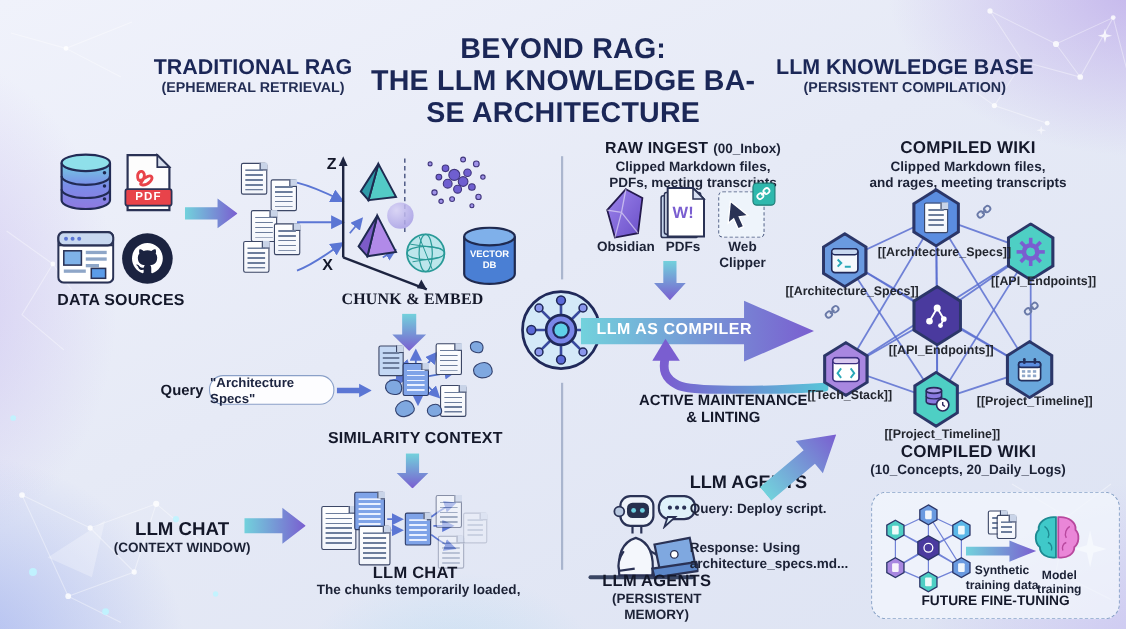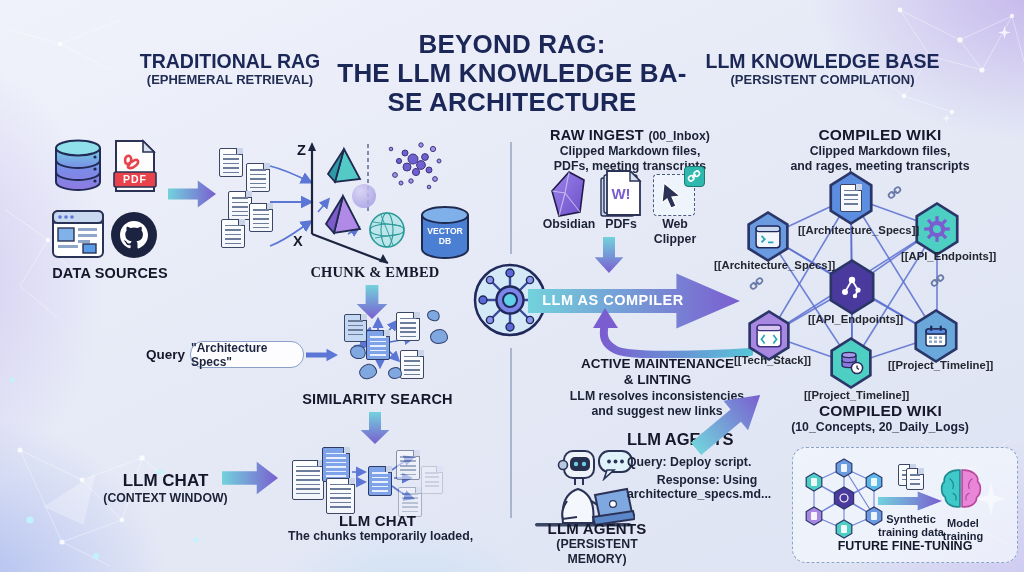--- a/index.html
+++ b/index.html
@@ -247,21 +247,21 @@
   </svg>
   <div class="doc lblue" style="left:344px;top:314px;width:21px;height:26px;"></div>
   <div class="doc" style="left:396px;top:312px;width:22px;height:27px;"></div>
   <div class="doc blue" style="left:366px;top:330px;width:22px;height:28px;"></div>
   <div class="doc" style="left:400px;top:350px;width:22px;height:27px;"></div>
   <div class="blob" style="left:430px;top:329px;width:16px;height:13px;"></div>
   <div class="blob" style="left:350px;top:345px;width:14px;height:12px;transform:rotate(18deg);"></div>
   <div class="blob" style="left:359px;top:364px;width:16px;height:13px;transform:rotate(-12deg);"></div>
   <div class="blob" style="left:388px;top:367px;width:12px;height:10px;"></div>
   <div class="blob" style="left:427px;top:310px;width:11px;height:9px;transform:rotate(24deg);"></div>
-  <div class="abs ctr t-sec" style="left:295px;top:391px;width:165px;">SIMILARITY SEARCH</div>
+  <div class="abs ctr t-sec" style="left:295px;top:391px;width:165px;">SIMILARITY CONTEXT</div>
   <div class="barrow-down" style="left:360px;top:412px;width:30px;height:32px;"></div>
 
   <div class="abs ctr" style="left:93px;top:471px;width:145px;">
     <div style="font-size:17px;font-weight:800;color:#14182a;">LLM CHAT</div>
     <div class="t-sm">(CONTEXT WINDOW)</div>
   </div>
   <div class="barrow" style="left:222px;top:461px;width:56px;height:34px;"></div>
   <svg class="abs" style="left:348px;top:444px;" width="92" height="80" viewBox="0 0 92 80">
     <g stroke="#5b76d4" stroke-width="1.6" fill="none">
       <path d="M4,28 H16" marker-end="url(#ab)"></path>
@@ -356,24 +356,20 @@
     </svg>
   </div>
   <div class="abs ctr t-sm" style="left:538px;top:217px;width:62px;">Obsidian</div>
   <div class="abs ctr t-sm" style="left:600px;top:217px;width:42px;">PDFs</div>
   <div class="abs ctr t-sm" style="left:642px;top:217px;width:66px;">Web Clipper</div>
   <div class="barrow-down" style="left:594px;top:237px;width:30px;height:36px;"></div>
 
   <div class="abs ctr" style="left:570px;top:356px;width:175px;font-size:13.5px;font-weight:800;color:#14182a;line-height:15.5px;">
     <div>ACTIVE MAINTENANCE</div>
     <div>&amp; LINTING</div>
-  </div>
-  <div class="abs ctr t-sm" style="left:567px;top:389px;width:180px;font-weight:600;">
-    <div>LLM resolves inconsistencies</div>
-    <div>and suggest new links</div>
   </div>
 
   <svg class="abs" style="left:533px;top:443px;" width="102" height="88" viewBox="0 0 102 88">
     <rect x="2" y="80" width="96" height="3.5" rx="1.7" fill="#3a4664"></rect>
     <path d="M30,80 C28,62 32,50 45,46 C58,50 62,62 60,80 Z" fill="#f4f7fc" stroke="#2a3255" stroke-width="2"></path>
     <path d="M58,58 C66,62 70,66 72,70" fill="none" stroke="#2a3255" stroke-width="2"></path>
     <path d="M34,58 C30,64 28,70 30,76 L44,74" fill="#f4f7fc" stroke="#2a3255" stroke-width="2"></path>
     <rect x="31" y="8" width="30" height="27" rx="9" fill="#eef3fa" stroke="#2a3255" stroke-width="2"></rect>
     <circle cx="30" cy="22" r="4.5" fill="#b8c8e0" stroke="#2a3255" stroke-width="1.6"></circle>
     <rect x="37" y="14" width="20" height="14" rx="5" fill="#27304e"></rect>
@@ -390,21 +386,21 @@
     <circle cx="12" cy="12.5" r="1.9" fill="#2a3255"></circle>
       <circle cx="18.5" cy="12.5" r="1.9" fill="#2a3255"></circle>
       <circle cx="25" cy="12.5" r="1.9" fill="#2a3255"></circle>
   </svg>
   <div class="abs" style="left:627px;top:430px;width:160px;">
     <div style="font-size:16.5px;font-weight:800;color:#14182a;">LLM AGENTS</div>
     <div class="t-sm" style="margin-top:6px;font-weight:600;">
       <span style="font-weight:800;">Query:</span>
       <span>Deploy script.</span>
     </div>
-    <div class="t-sm" style="margin-top:3px;font-weight:600;text-align:center;">
+    <div class="t-sm" style="margin-top:21px;font-weight:600;">
       <span style="font-weight:800;">Response:</span>
       <span>Using</span>
     </div>
     <div class="t-sm" style="font-weight:800;">architecture_specs.md...</div>
   </div>
   <div class="abs ctr" style="left:527px;top:520px;width:140px;">
     <div class="t-sec" style="font-size:15px;">LLM AGENTS</div>
     <div class="t-sm">(PERSISTENT MEMORY)</div>
   </div>
   <div class="barrow" style="left:686px;top:402px;width:84px;height:40px;transform:rotate(-40deg);"></div>

